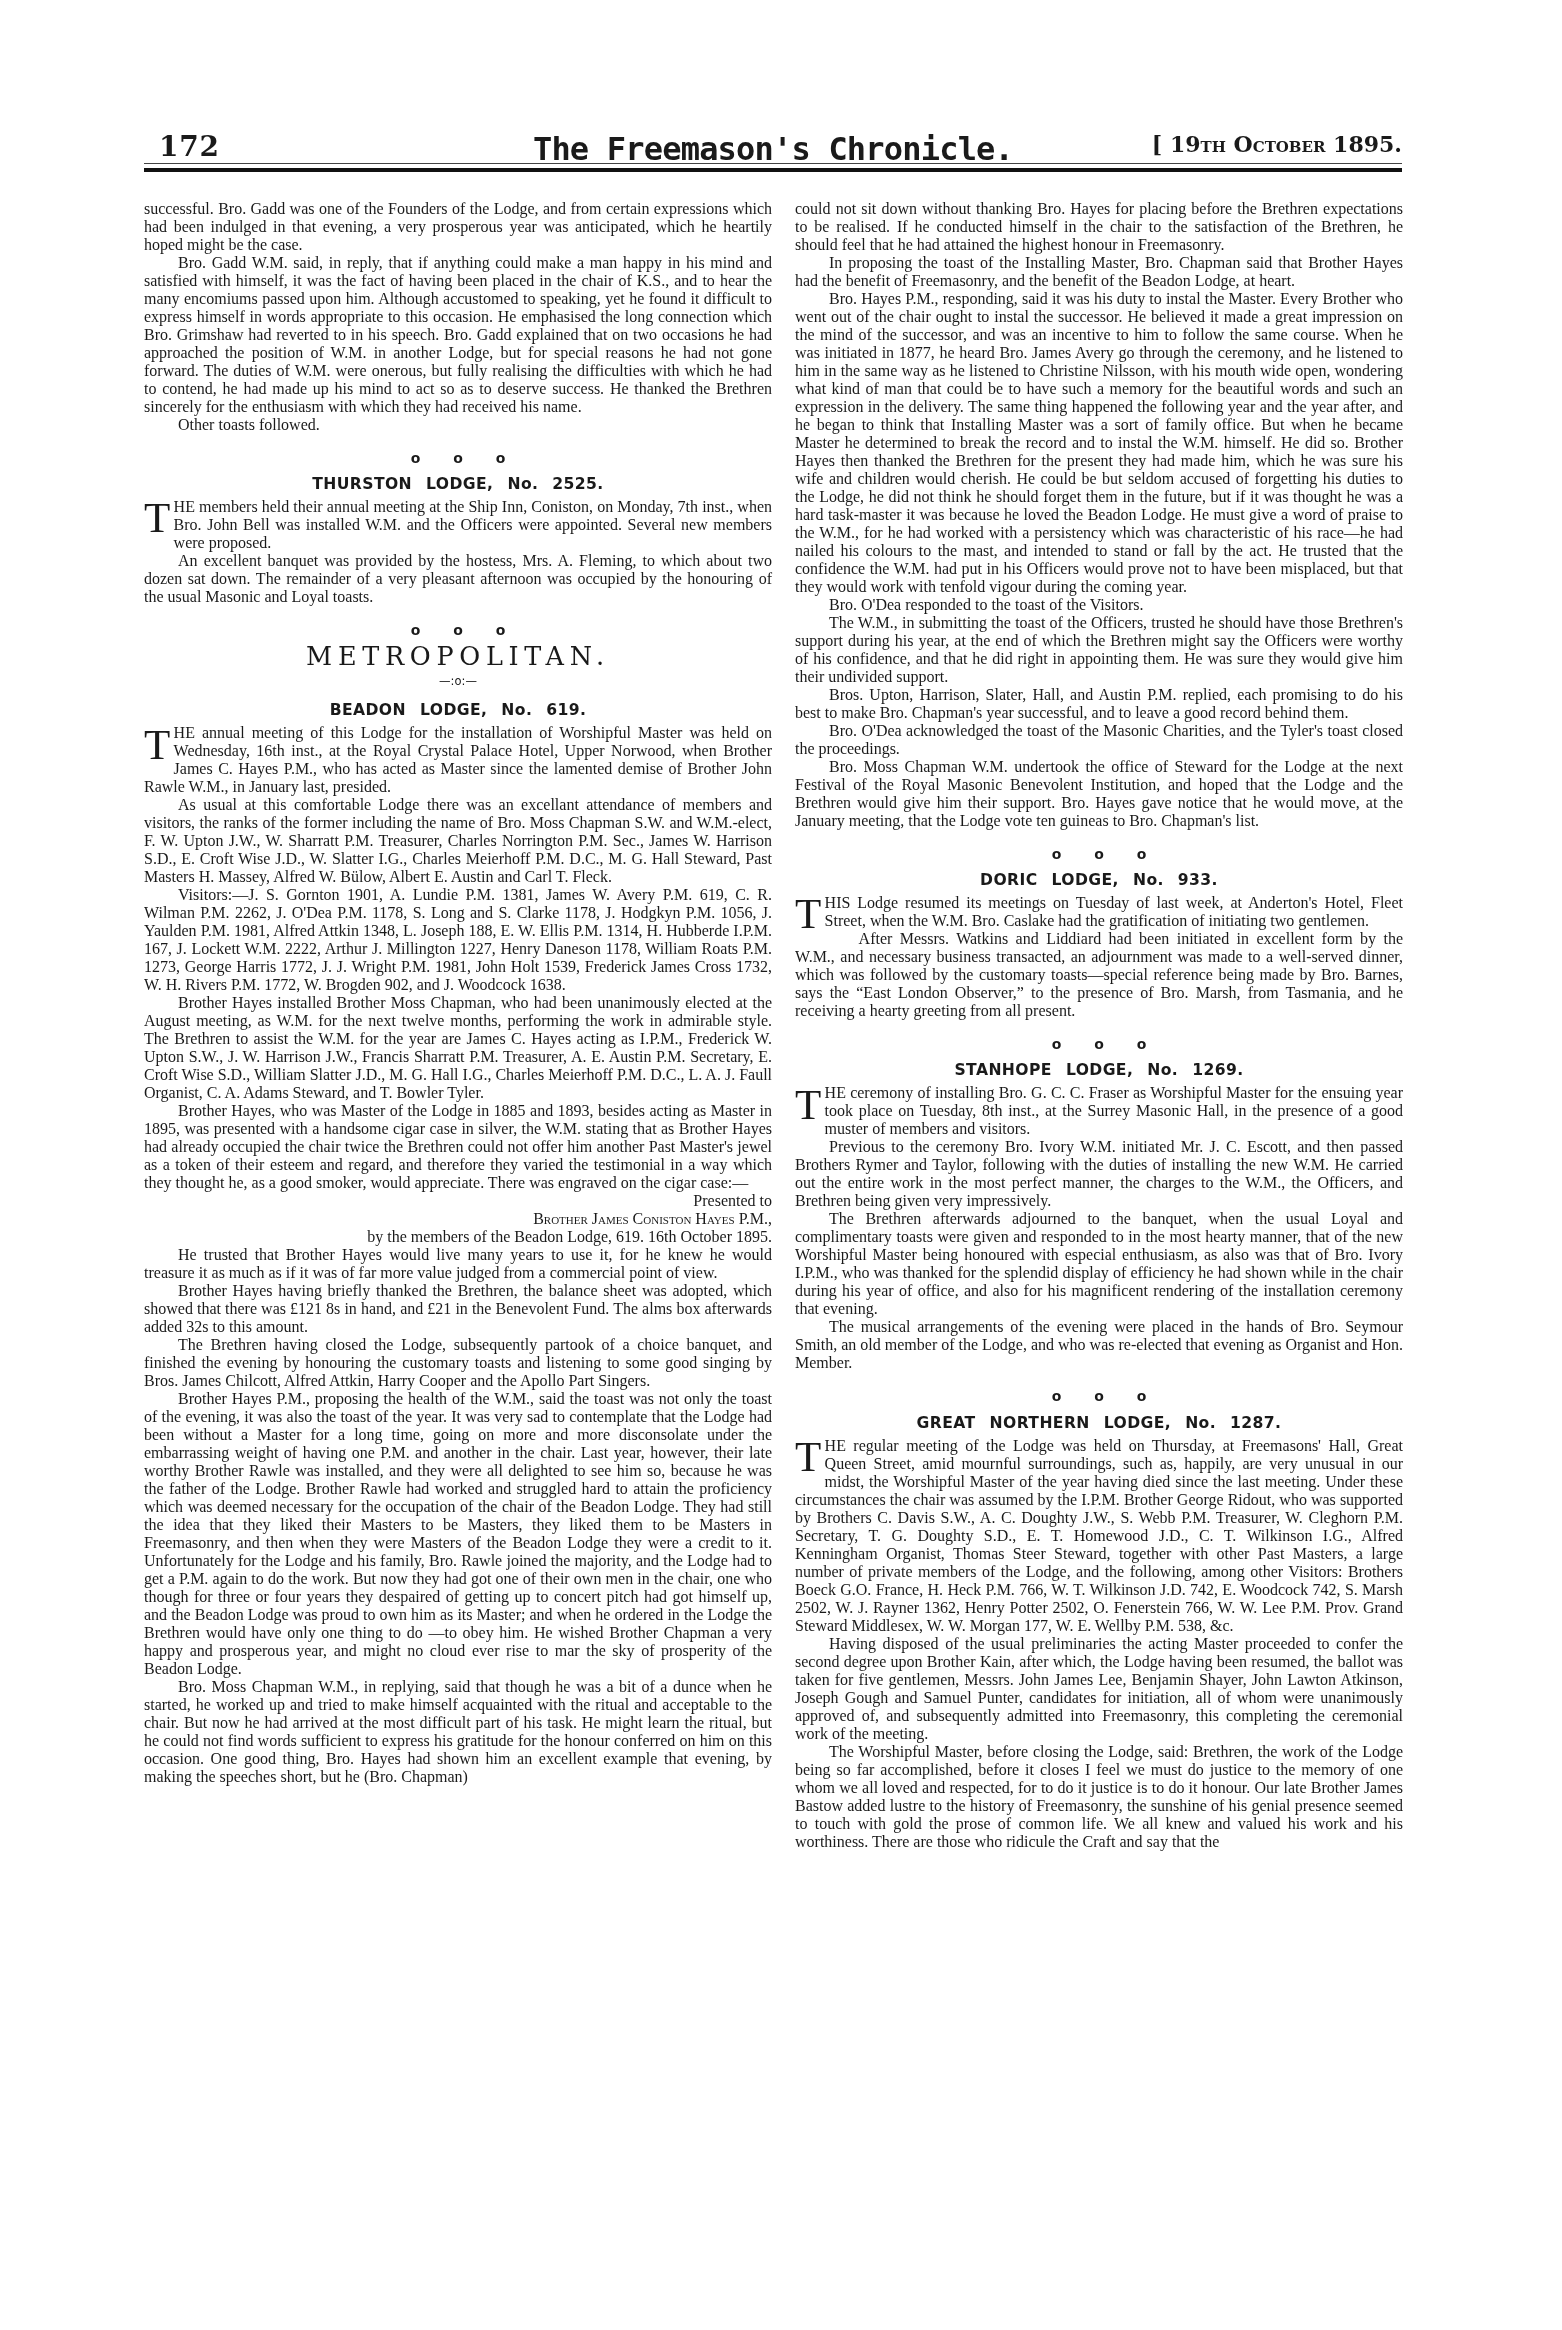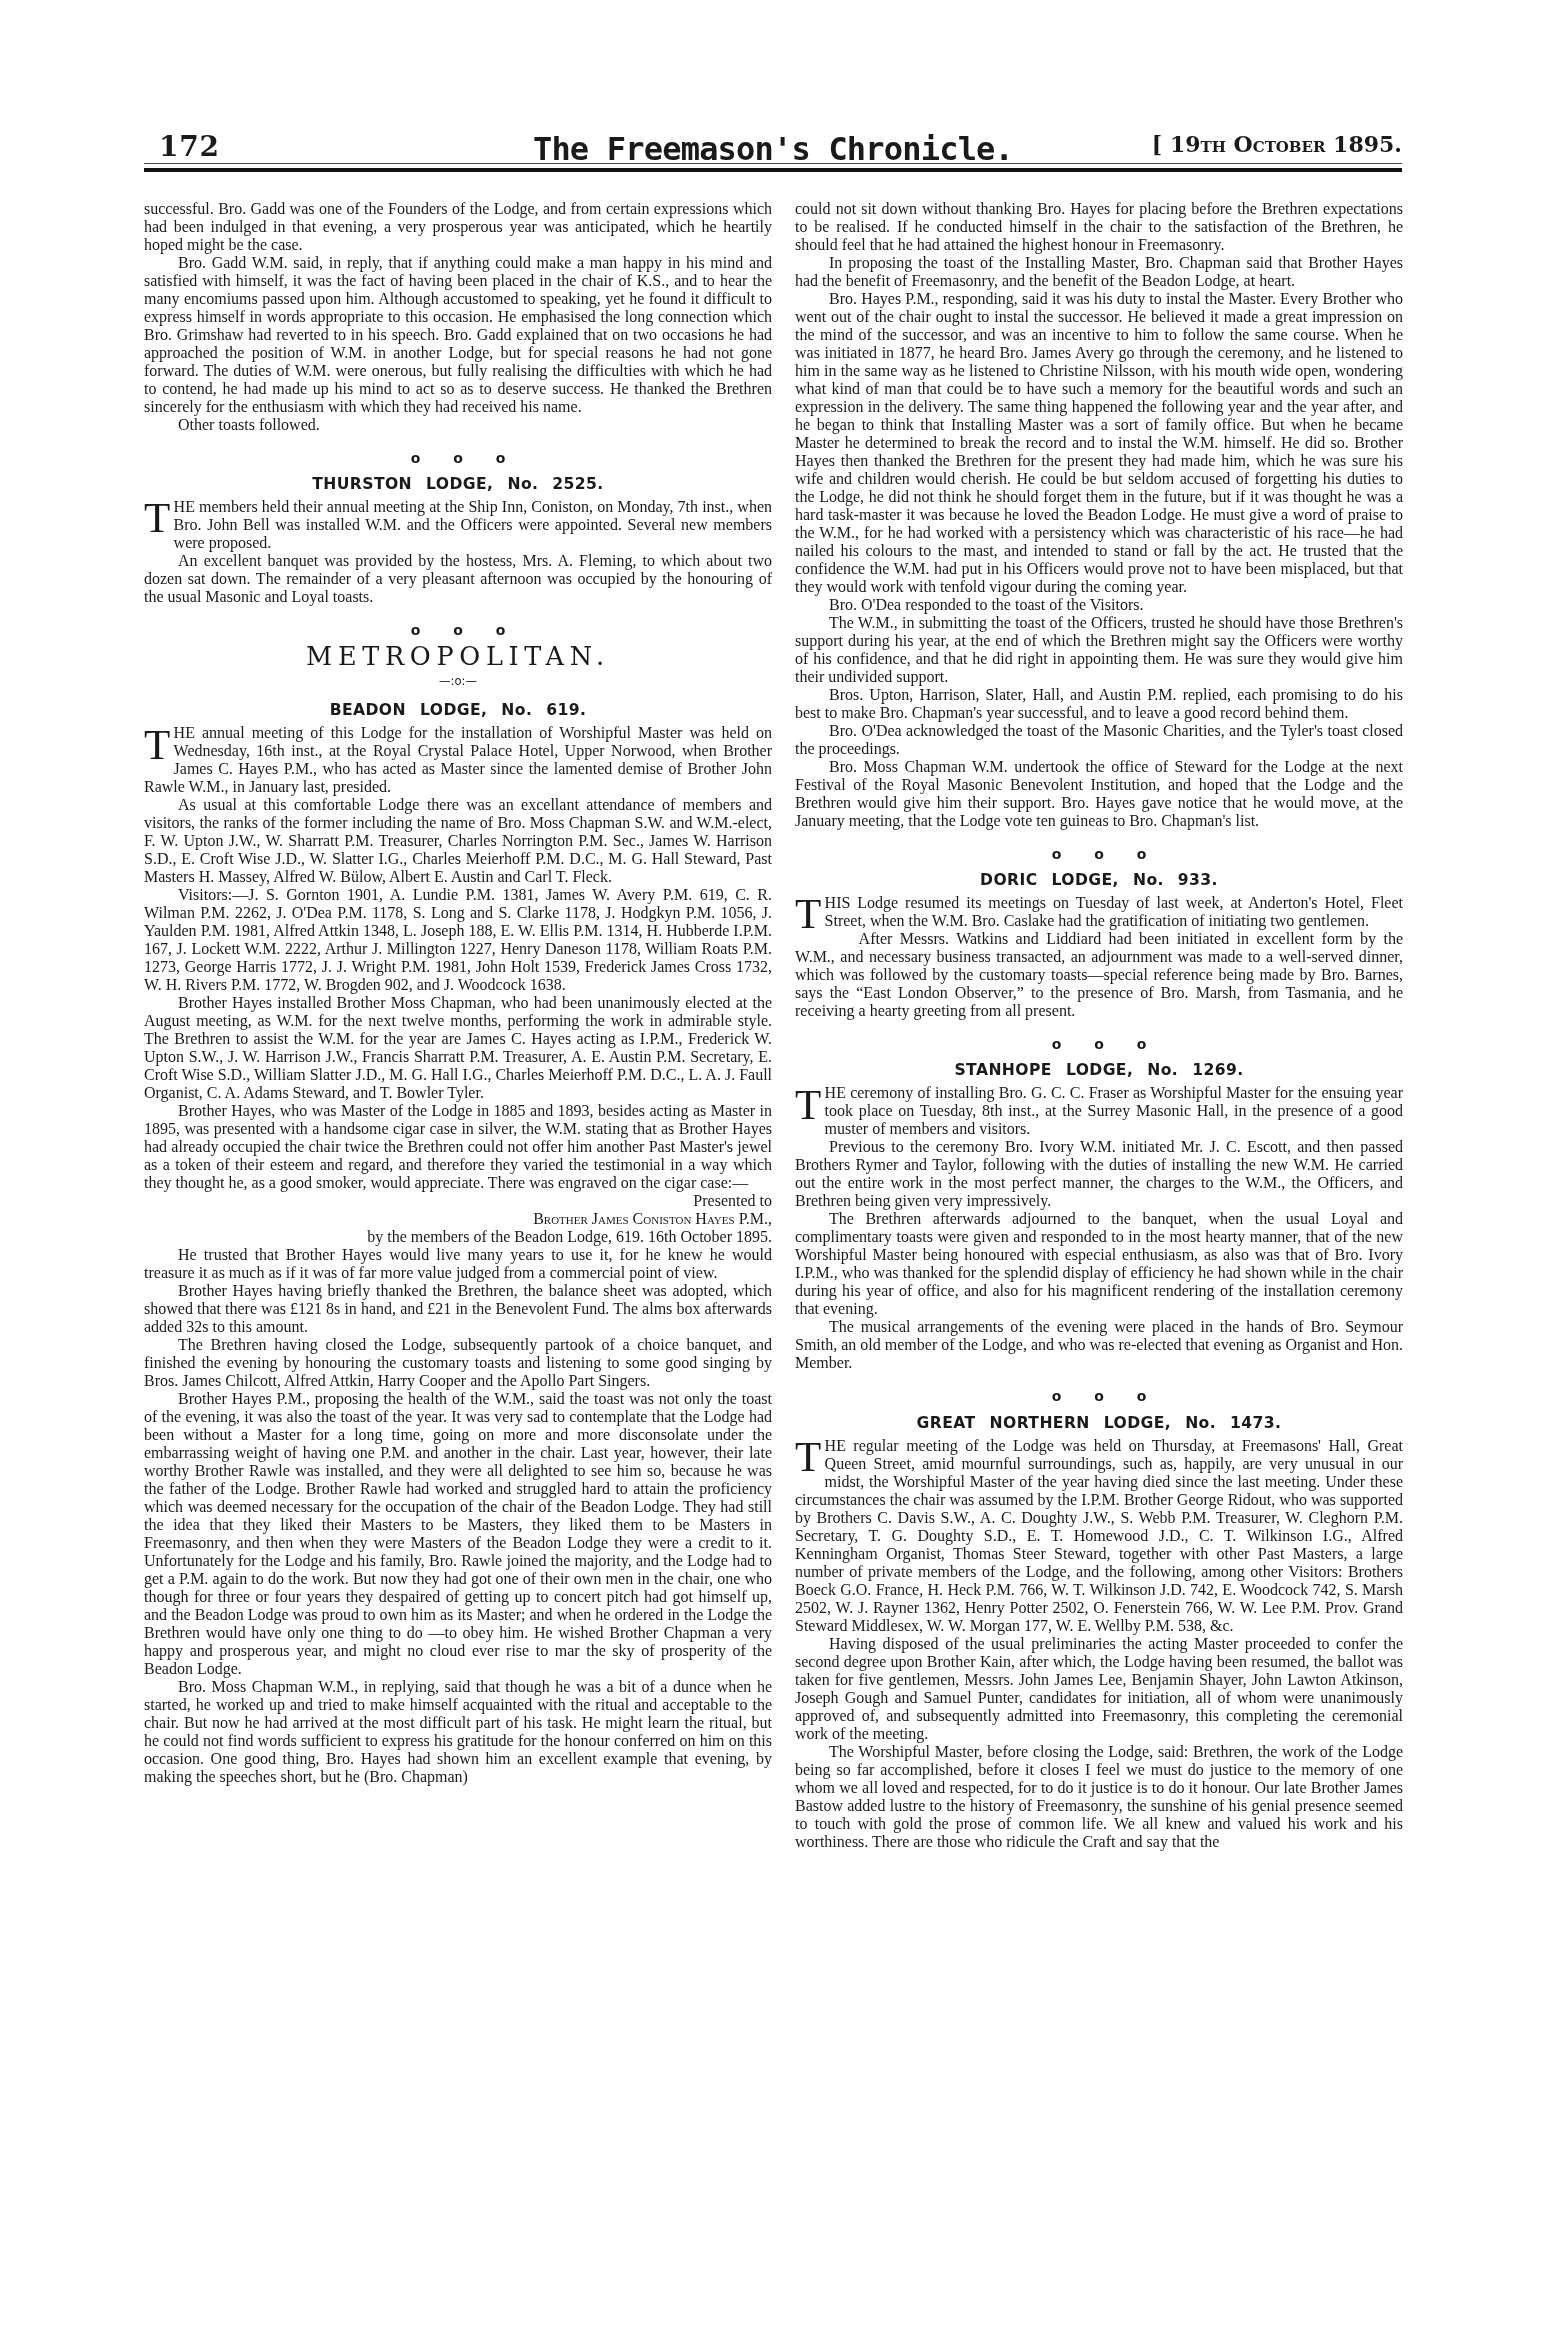--- a/index.html
+++ b/index.html
@@ -84,20 +84,20 @@
     <p>After Messrs. Watkins and Liddiard had been initiated in excellent form by the W.M., and necessary business transacted, an adjournment was made to a well-served dinner, which was followed by the customary toasts—special reference being made by Bro. Barnes, says the “East London Observer,” to the presence of Bro. Marsh, from Tasmania, and he receiving a hearty greeting from all present.</p>
 
     <div class="dots">o o o</div>
     <div class="lodge-head">STANHOPE LODGE, No. 1269.</div>
     <p class="dropcap-p"><span class="dropcap">T</span><span>HE ceremony of installing Bro. G. C. C. Fraser as Worshipful Master for the ensuing year took place on Tuesday, 8th inst., at the Surrey Masonic Hall, in the presence of a good muster of members and visitors.</span></p>
     <p>Previous to the ceremony Bro. Ivory W.M. initiated Mr. J. C. Escott, and then passed Brothers Rymer and Taylor, following with the duties of installing the new W.M. He carried out the entire work in the most perfect manner, the charges to the W.M., the Officers, and Brethren being given very impressively.</p>
     <p>The Brethren afterwards adjourned to the banquet, when the usual Loyal and complimentary toasts were given and responded to in the most hearty manner, that of the new Worshipful Master being honoured with especial enthusiasm, as also was that of Bro. Ivory I.P.M., who was thanked for the splendid display of efficiency he had shown while in the chair during his year of office, and also for his magnificent rendering of the installation ceremony that evening.</p>
     <p>The musical arrangements of the evening were placed in the hands of Bro. Seymour Smith, an old member of the Lodge, and who was re-elected that evening as Organist and Hon. Member.</p>
 
     <div class="dots">o o o</div>
-    <div class="lodge-head">GREAT NORTHERN LODGE, No. 1473.</div>
+    <div class="lodge-head">GREAT NORTHERN LODGE, No. 1287.</div>
     <p class="dropcap-p"><span class="dropcap">T</span><span>HE regular meeting of the Lodge was held on Thursday, at Freemasons' Hall, Great Queen Street, amid mournful surroundings, such as, happily, are very unusual in our midst, the Worshipful Master of the year having died since the last meeting. Under these circumstances the chair was assumed by the I.P.M. Brother George Ridout, who was supported by Brothers C. Davis S.W., A. C. Doughty J.W., S. Webb P.M. Treasurer, W. Cleghorn P.M. Secretary, T. G. Doughty S.D., E. T. Homewood J.D., C. T. Wilkinson I.G., Alfred Kenningham Organist, Thomas Steer Steward, together with other Past Masters, a large number of private members of the Lodge, and the following, among other Visitors: Brothers Boeck G.O. France, H. Heck P.M. 766, W. T. Wilkinson J.D. 742, E. Woodcock 742, S. Marsh 2502, W. J. Rayner 1362, Henry Potter 2502, O. Fenerstein 766, W. W. Lee P.M. Prov. Grand Steward Middlesex, W. W. Morgan 177, W. E. Wellby P.M. 538, &amp;c.</span></p>
     <p>Having disposed of the usual preliminaries the acting Master proceeded to confer the second degree upon Brother Kain, after which, the Lodge having been resumed, the ballot was taken for five gentlemen, Messrs. John James Lee, Benjamin Shayer, John Lawton Atkinson, Joseph Gough and Samuel Punter, candidates for initiation, all of whom were unanimously approved of, and subsequently admitted into Freemasonry, this completing the ceremonial work of the meeting.</p>
     <p>The Worshipful Master, before closing the Lodge, said: Brethren, the work of the Lodge being so far accomplished, before it closes I feel we must do justice to the memory of one whom we all loved and respected, for to do it justice is to do it honour. Our late Brother James Bastow added lustre to the history of Freemasonry, the sunshine of his genial presence seemed to touch with gold the prose of common life. We all knew and valued his work and his worthiness. There are those who ridicule the Craft and say that the</p>
   </div>
 
 </div>
 
 
 </body></html>

